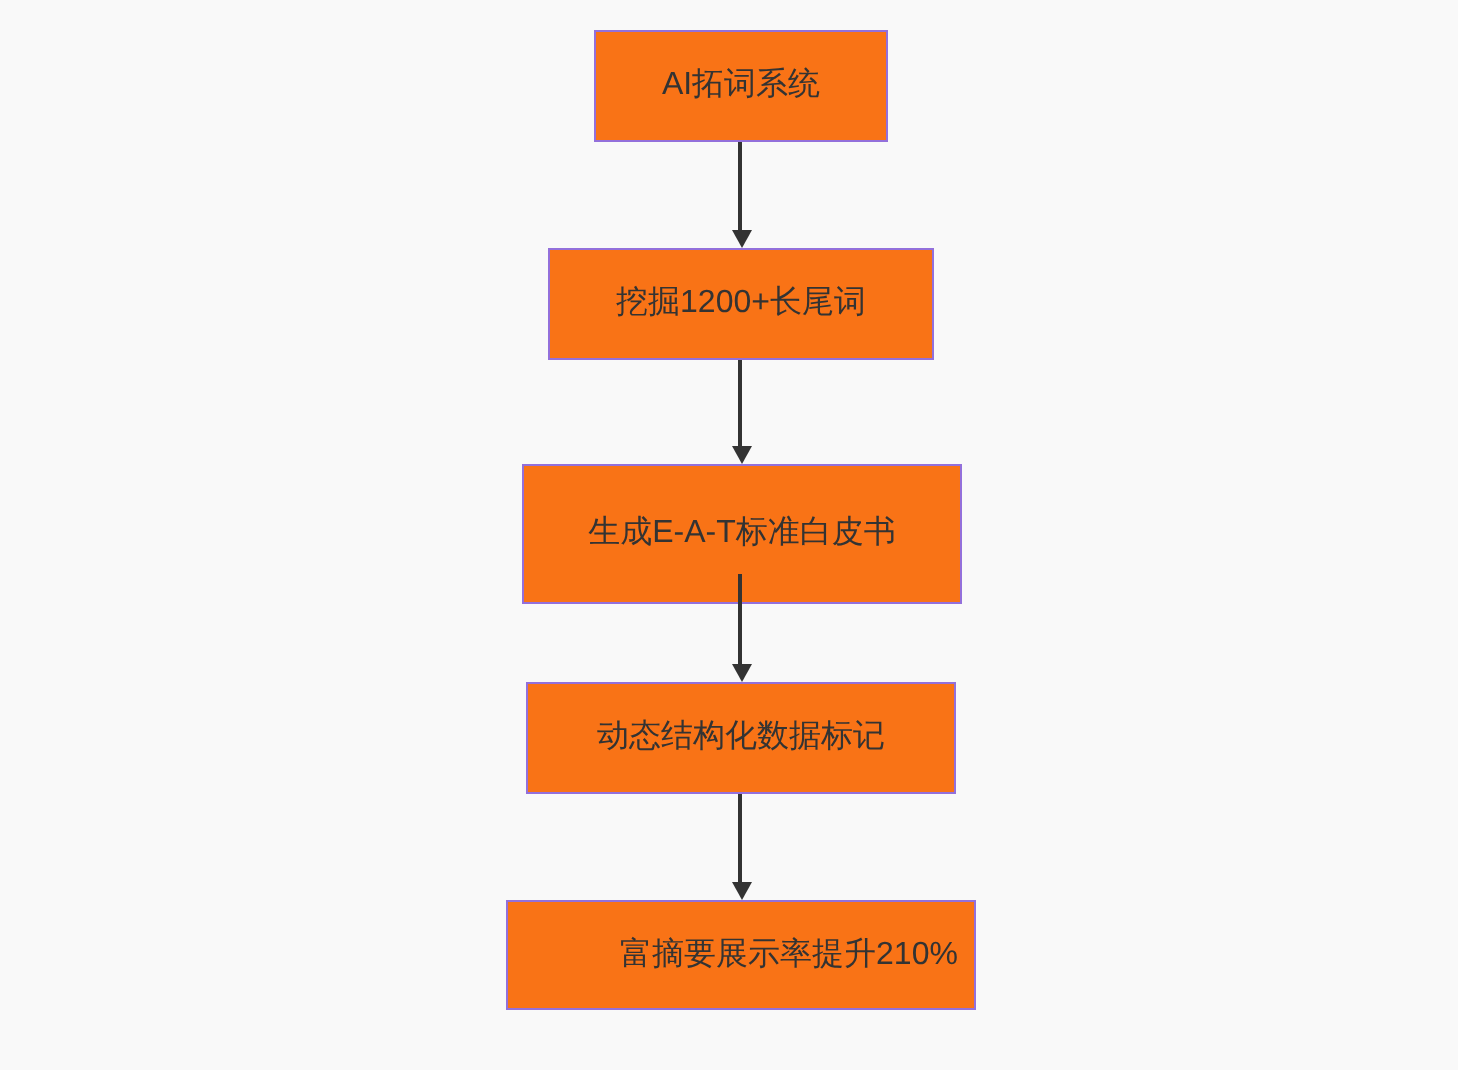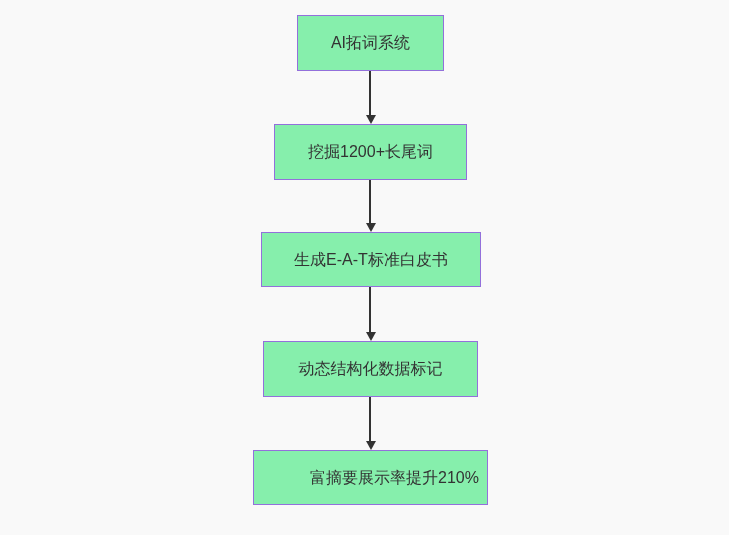--- a/index.html
+++ b/index.html
@@ -9,34 +9,34 @@
     font-family: "Liberation Sans", "DejaVu Sans", sans-serif;
     overflow: hidden;
   }
   .canvas {
     position: relative;
     width: 729px; height: 535px;
     background: #f9f9f9;
   }
   .node {
     position: absolute;
-    background: #86efac;
+    background: #f97316;
     border: 1px solid #9370db;
     color: #333333;
     font-size: 16px;
     display: flex;
     align-items: center;
     justify-content: center;
     text-align: center;
     line-height: 1.2;
     white-space: nowrap;
   }
   .node-1 { left: 297px; top: 15px;  width: 147px; height: 56px; }
   .node-2 { left: 274px; top: 124px; width: 193px; height: 56px; text-align: right; }
-  .node-3 { left: 261px; top: 232px; width: 220px; height: 55px; }
+  .node-3 { left: 261px; top: 232px; width: 220px; height: 70px; }
   .node-4 { left: 263px; top: 341px; width: 215px; height: 56px; text-align: right; }
   .node-5 { left: 253px; top: 450px; width: 235px; height: 55px; padding-left: 48px; }
 
   .edge {
     position: absolute;
     left: 370px;
     width: 1px;
   }
   .edge .shaft {
     position: absolute;

